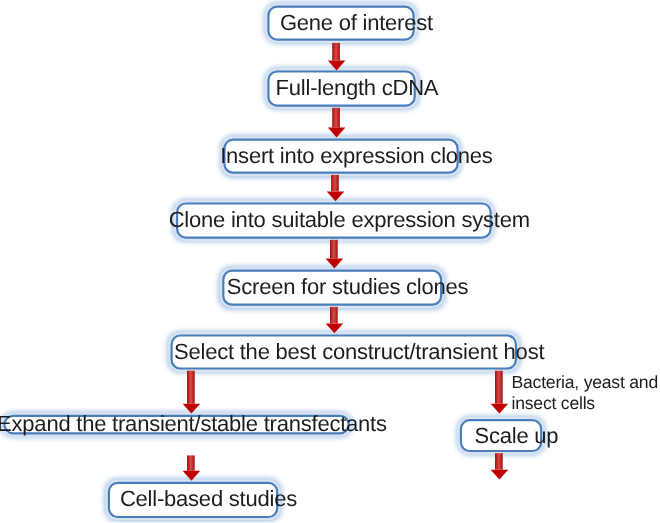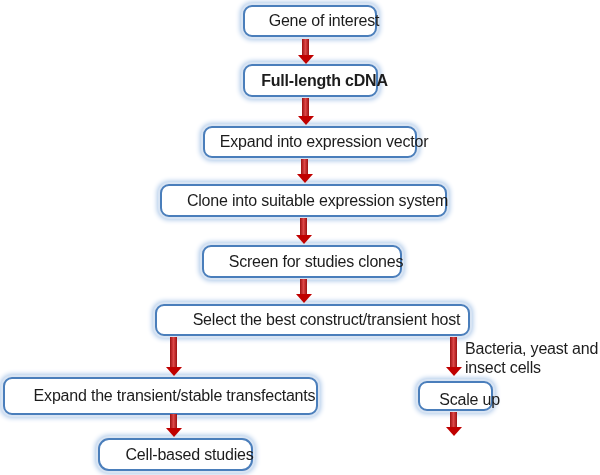--- a/index.html
+++ b/index.html
@@ -14,21 +14,21 @@
   .node {
     position: absolute;
     box-sizing: border-box;
     display: flex;
     align-items: center;
     justify-content: center;
     background: var(--fill, #ffffff);
     border: 2px solid var(--border, #4a7ebb);
     border-radius: 9px;
     box-shadow: 0 0 0 2px #d8e4f3, 0 0 5px 3px var(--glow, #abc7e8);
-    font-size: 16px;
+    font-size: 20px;
     letter-spacing: -0.2px;
     color: var(--text, #1c1c1c);
     white-space: nowrap;
     text-align: center;
     padding-left: 28px;
   }
   .arrow {
     position: absolute;
     width: 17px;
     display: flex;
@@ -59,45 +59,45 @@
 </style>
 </head>
 <body>
 
 <div class="canvas">
 
   <div class="node" style="left:243px; top:5px;  width:134px; height:32px;">
     <span>Gene of interest</span>
   </div>
 
-  <div class="node" style="left:243px; top:64px; width:135px; height:33px;font-weight:bold;">
+  <div class="node" style="left:243px; top:64px; width:135px; height:33px;">
     <span>Full-length cDNA</span>
   </div>
 
   <div class="node" style="left:203px; top:126px; width:214px; height:32px;">
-    <span>Expand into expression vector</span>
+    <span>Insert into expression clones</span>
   </div>
 
   <div class="node" style="left:160px; top:184px; width:287px; height:33px;">
     <span>Clone into suitable expression system</span>
   </div>
 
   <div class="node" style="left:202px; top:245px; width:200px; height:33px;">
     <span>Screen for studies clones</span>
   </div>
 
   <div class="node" style="left:155px; top:304px; width:315px; height:32px;">
     <span>Select the best construct/transient host</span>
   </div>
 
-  <div class="node" style="left:3px; top:377px; width:315px; height:38px;">
+  <div class="node" style="left:3px; top:377px; width:315px; height:18px;">
     <span>Expand the transient/stable transfectants</span>
   </div>
 
-  <div class="node" style="left:98px; top:438px; width:155px; height:33px;border-radius:11px;">
+  <div class="node" style="left:98px; top:438px; width:155px; height:33px;">
     <span>Cell-based studies</span>
   </div>
 
   <div class="node" style="left:418px; top:381px; width:75px; height:30px;align-items:flex-end;">
     <span>Scale up</span>
   </div>
 
 
 
   <div class="branch-label" style="left:465px; top:339px; width:140px;">Bacteria, yeast and insect cells</div>

